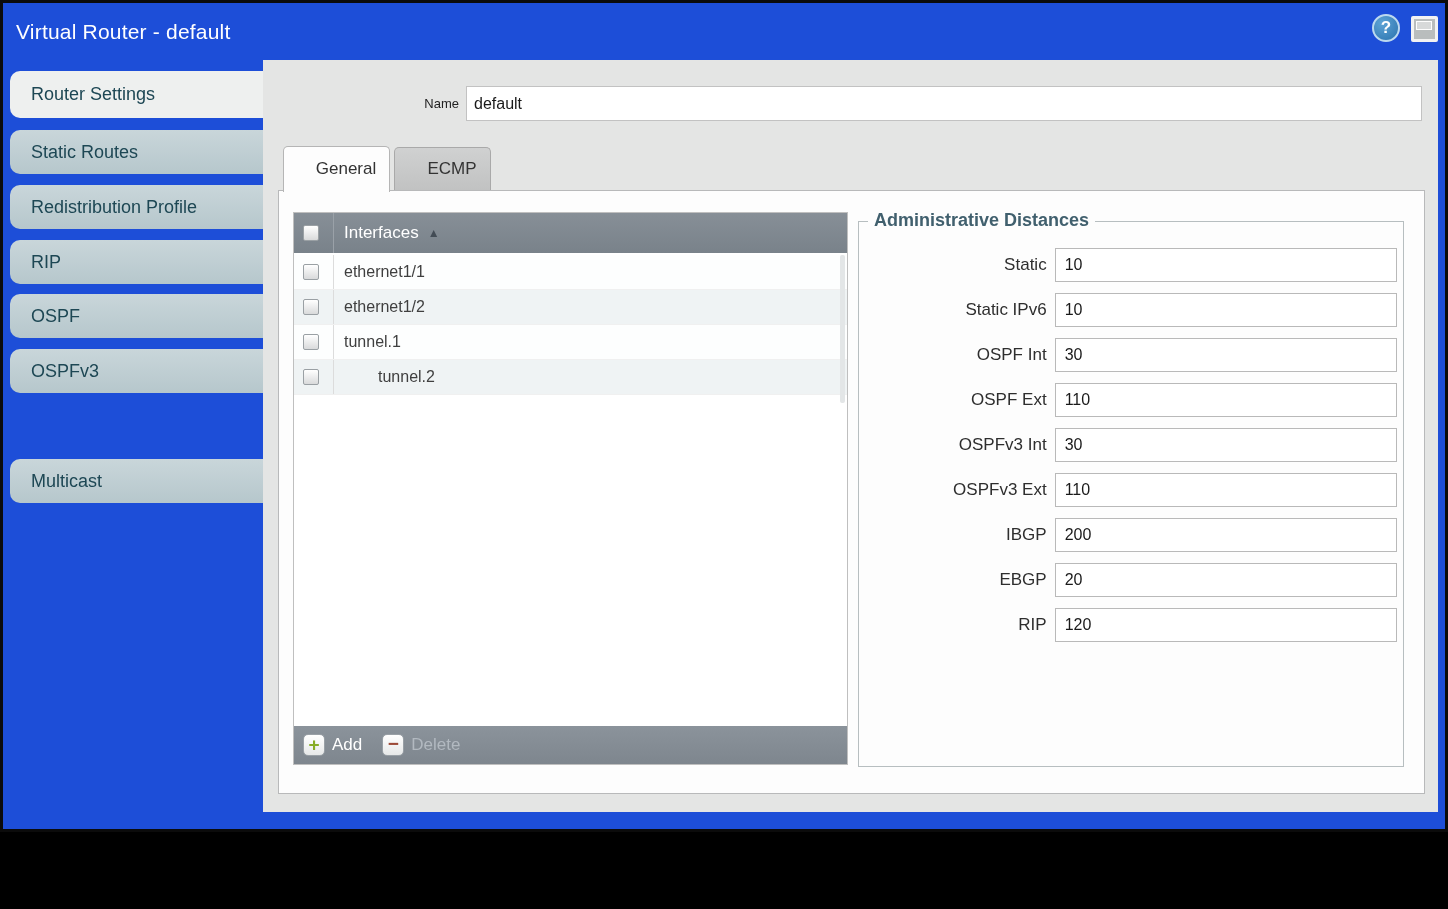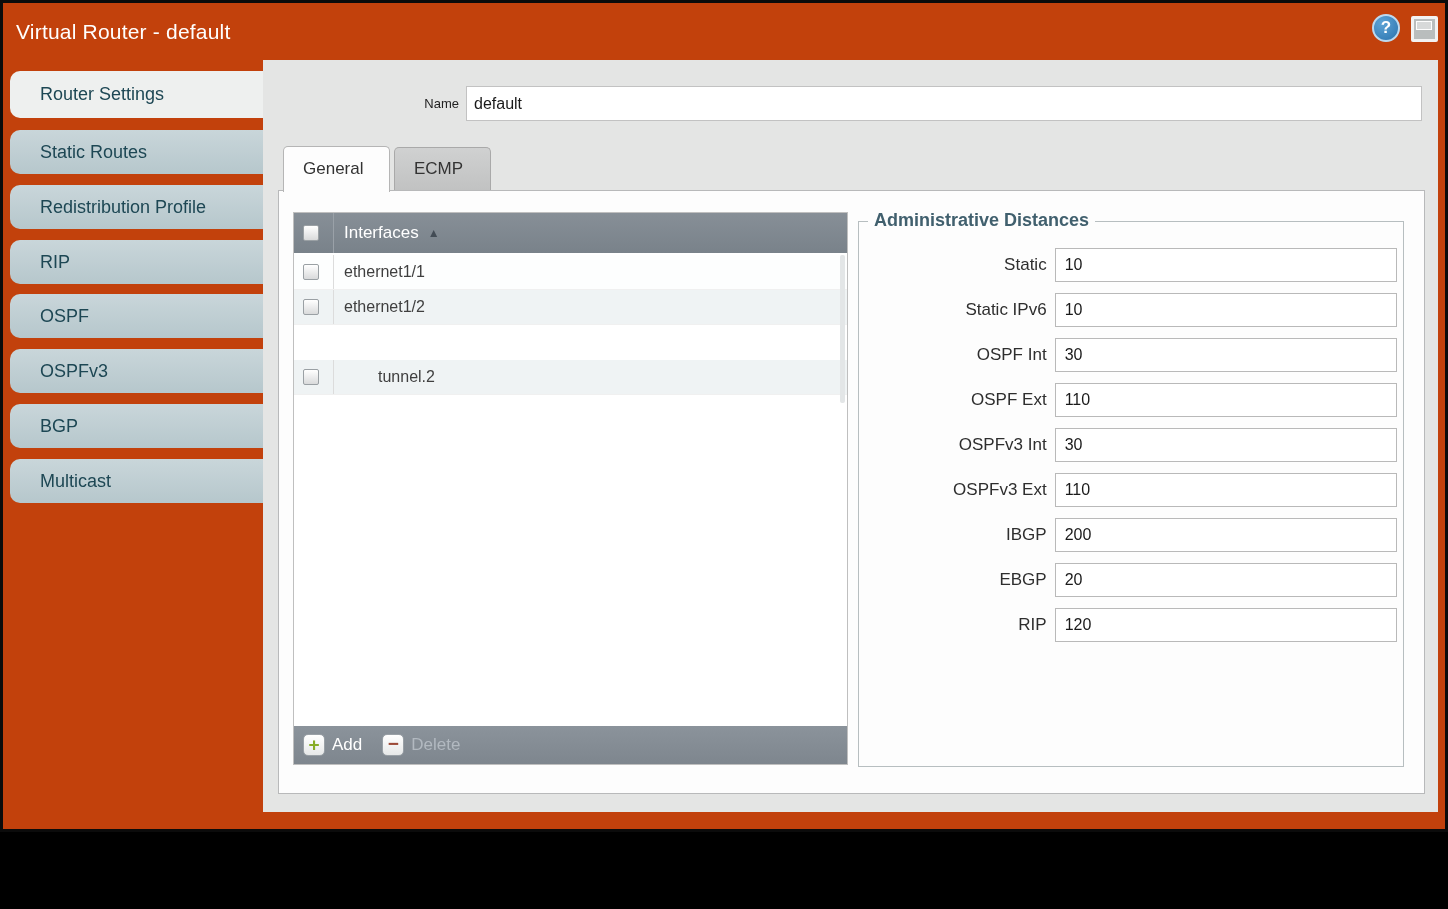--- a/index.html
+++ b/index.html
@@ -1,54 +1,54 @@
 <!DOCTYPE html>
 <html><head>
 <meta charset="utf-8">
 <style>
   * { margin:0; padding:0; box-sizing:border-box; }
   html,body { background:#000; }
   body { font-family:"Liberation Sans", sans-serif; }
 
   .screen {
     position:relative; width:1448px; height:832px;
-    border:3px solid #0b0b0b; background:#c2410c; overflow:hidden;
+    border:3px solid #0b0b0b; background:#1d4ed8; overflow:hidden;
   }
 
   
   .titlebar { position:absolute; left:0; top:0; width:1442px; height:57px; }
   .title { position:absolute; left:13px; top:0; line-height:57px;
            font-size:21px; color:#ffffff; letter-spacing:0.2px; }
   .help-icon { position:absolute; left:1369px; top:11px; width:28px; height:28px;
            border-radius:50%; background:radial-gradient(circle at 35% 30%, #5ea4d6, #2a72ad);
            border:2px solid #bcd9ef; color:#fff; font-weight:bold; font-size:17px;
            text-align:center; line-height:24px; cursor:pointer; }
   .win-icon { position:absolute; left:1408px; top:13px; width:27px; height:26px;
            border:3px solid #f2f2f2; border-radius:2px; background:#b9bdbd; cursor:pointer; }
   .win-icon .inner { position:absolute; left:2px; top:2px; width:16px; height:9px;
            background:#d7d9d9; border:1px solid #fdfdfd; }
 
   
   .side-tab { position:absolute; left:7px; width:253px; height:44px;
            border-radius:10px 0 0 10px; cursor:pointer;
            background:linear-gradient(#c9d6da, #b6c7cc);
-           color:#1d4754; font-size:18px; line-height:44px; padding-left:30px; }
+           color:#1d4754; font-size:18px; line-height:44px; padding-left:21px; }
   .side-tab.active { background:#eef0ef; height:47px; line-height:47px; }
 
   
   .dlg-body { position:absolute; left:260px; top:57px; width:1175px; height:752px;
            background:#e4e5e4; }
 
   .name-label { position:absolute; left:100px; top:26px; width:96px; height:35px;
            text-align:right; line-height:35px; font-size:13px; color:#222; }
   .name-input { position:absolute; left:203px; top:26px; width:956px; height:35px;
            border:1px solid #c2c2c2; background:#fff; font-size:16px; padding-left:7px;
            color:#1a1a1a; font-family:"Liberation Sans", sans-serif; }
 
-  .tab { position:absolute; font-size:17px; color:#333; cursor:pointer;padding-left:19px; }
+  .tab { position:absolute; text-align:center; font-size:17px; color:#333; cursor:pointer;padding-left:19px; }
   .tab.general { left:20px; top:86px; width:107px; height:46px; z-index:3;
            background:#fdfdfd; border:1px solid #b5b5b5; border-bottom:none;
            border-radius:5px 5px 0 0; line-height:44px; }
   .tab.ecmp { left:131px; top:87px; width:97px; height:43px; z-index:2;
            background:linear-gradient(#d0d1d1, #c1c2c2); border:1px solid #a9a9a9;
            border-bottom:none; border-radius:5px 5px 0 0; line-height:42px; }
 
   .panel { position:absolute; left:15px; top:130px; width:1147px; height:604px;
            background:#fdfdfd; border:1px solid #b8b9ba; }
 
@@ -119,21 +119,20 @@
       <div class="inner"></div>
     </div>
   </div>
 
   <div class="side-tab active" style="top:68px;">Router Settings</div>
   <div class="side-tab" style="top:182px;">Redistribution Profile</div>
   <div class="side-tab" style="top:127px;">Static Routes</div>
   <div class="side-tab" style="top:237px;">RIP</div>
   <div class="side-tab" style="top:291px;">OSPF</div>
   <div class="side-tab" style="top:346px;">OSPFv3</div>
-  <div class="side-tab" style="top:401px;">BGP</div>
   <div class="side-tab" style="top:456px;">Multicast</div>
 
   <div class="dlg-body">
 
     <div class="name-label">Name</div>
     <input class="name-input" type="text" value="default" style="">
 
     <div class="tab general">General</div>
     <div class="tab ecmp">ECMP</div>
 
@@ -152,20 +151,26 @@
           <div class="chk-cell">
               <input type="checkbox" class="cb" style="">
             </div>
           <span class="row-label">ethernet1/1</span>
         </div>
         <div class="iface-row alt" style="top:77px;">
           <div class="chk-cell">
               <input type="checkbox" class="cb" style="">
             </div>
           <span class="row-label">ethernet1/2</span>
+        </div>
+        <div class="iface-row" style="top:112px;">
+          <div class="chk-cell">
+              <input type="checkbox" class="cb" style="">
+            </div>
+          <span class="row-label">tunnel.1</span>
         </div>
         <div class="iface-row alt" style="top:147px;gap:34px;">
           <div class="chk-cell">
               <input type="checkbox" class="cb" style="">
             </div>
           <span class="row-label">tunnel.2</span>
         </div>
 
         <div class="iface-scroll"></div>
 

